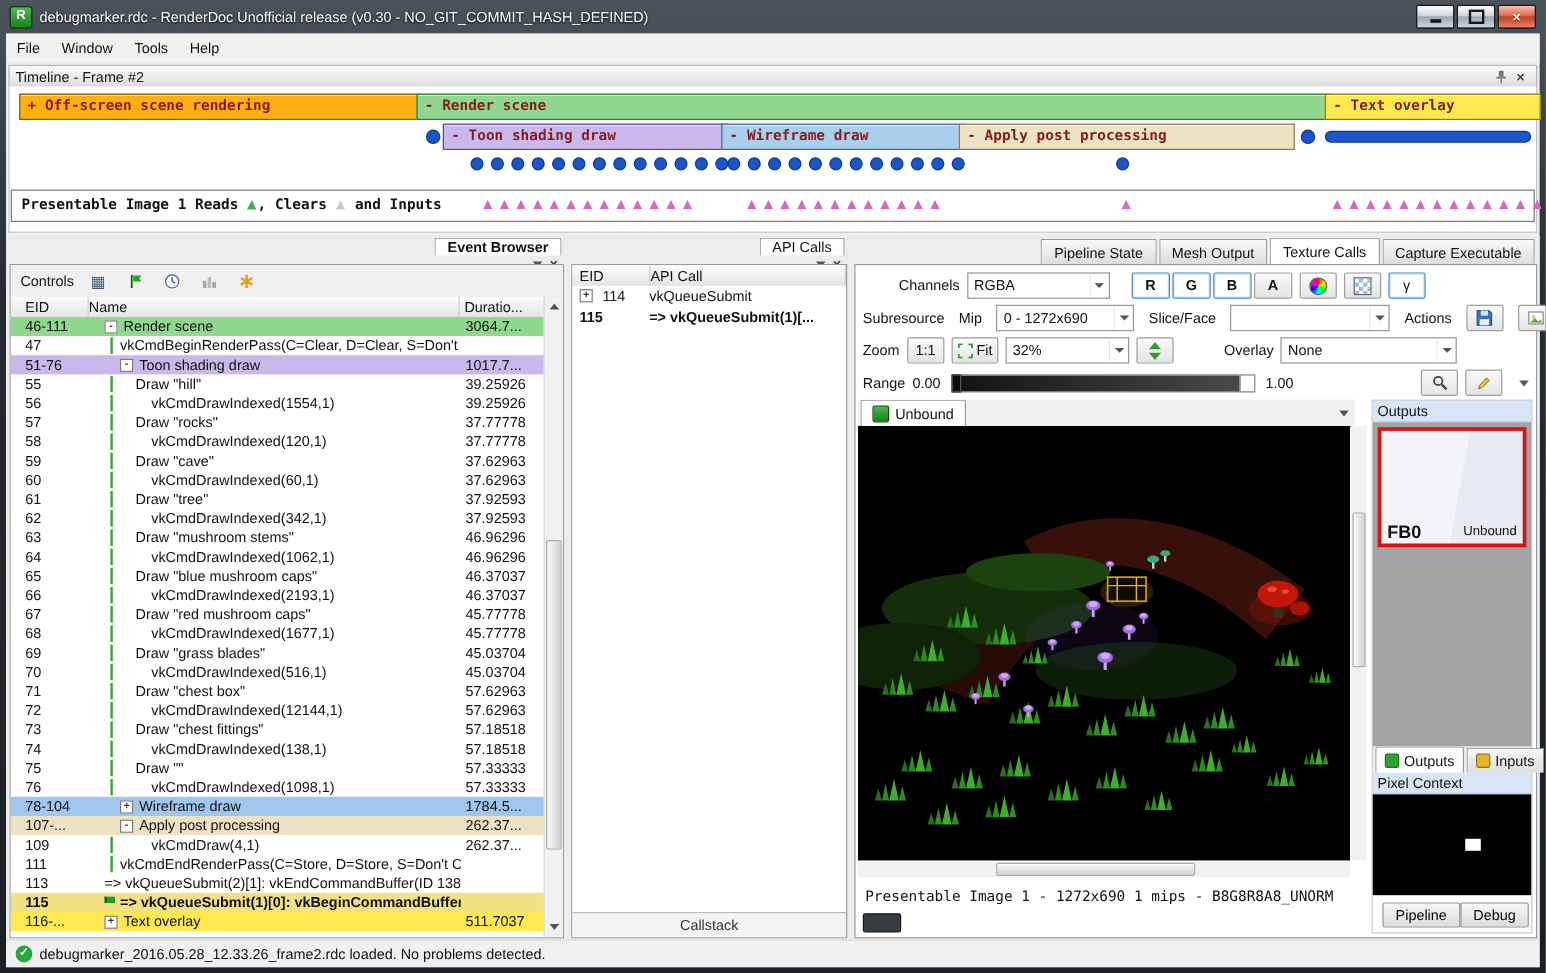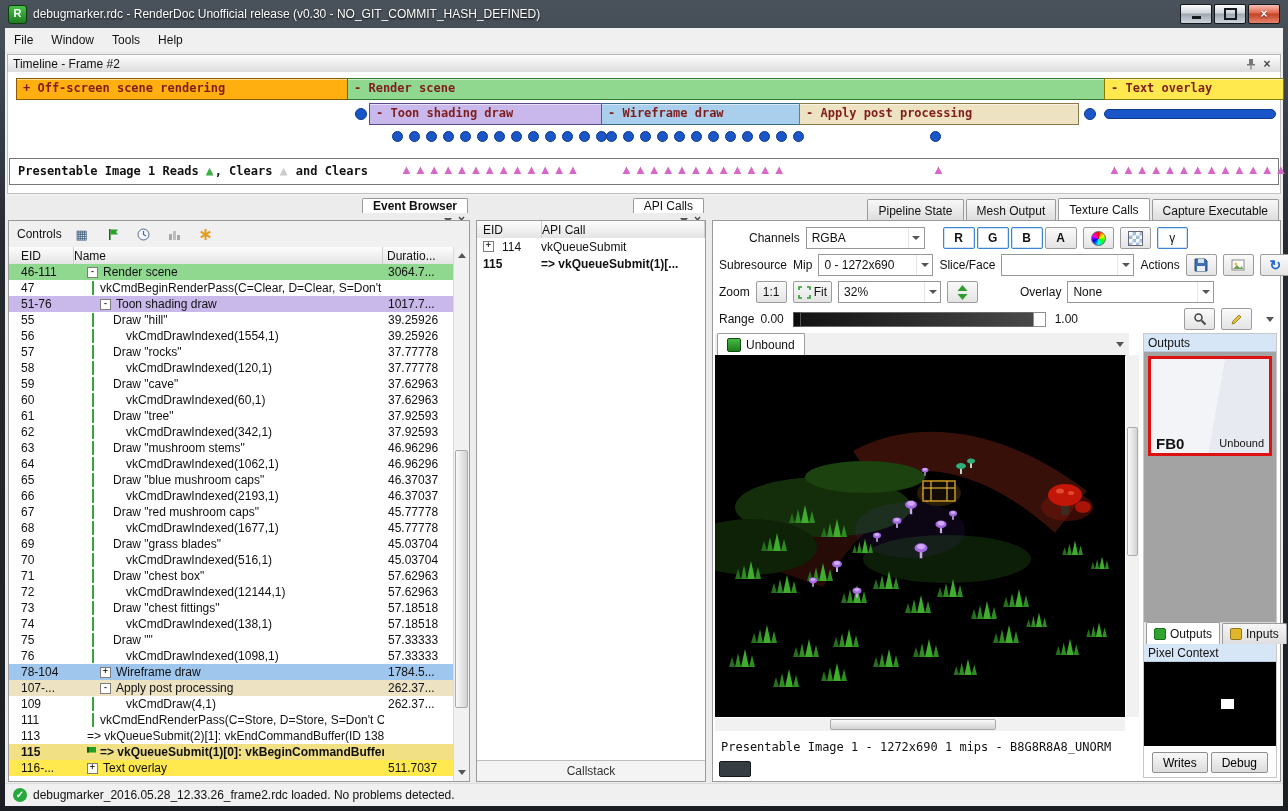--- a/index.html
+++ b/index.html
@@ -78,21 +78,21 @@
   .api-head{position:absolute;top:0;left:0;right:0;height:17px;display:flex;background:linear-gradient(#fdfdfd,#e4e4e4);border-bottom:1px solid #b8b8b8;}
   .api-head>div{border-right:1px solid #cfcfcf;display:flex;align-items:center;}
   .c-aeid{width:58px;flex:none;display:flex;align-items:center;padding-left:6px;gap:3px;}
   .c-acall{flex:1;min-width:0;white-space:nowrap;overflow:hidden;display:flex;align-items:center;}
   .arows{position:absolute;top:17px;left:0;right:0;bottom:0;background:#fff;}
   .arow{display:flex;height:17px;align-items:center;}
   .arow.bold{font-weight:bold;}
   .callstack{position:absolute;left:0;right:0;bottom:0;height:20px;border-top:1px solid #bdbdbd;background:#f4f4f4;display:flex;align-items:center;justify-content:center;color:#333;}
   
   .tvbar{position:absolute;left:0;right:0;height:26px;display:flex;align-items:center;gap:6px;padding:0 6px;}
-  .tv-a{top:4px;padding-left:36px;} .tv-b{top:31px;} .tv-c{top:58px;} .tv-d{top:85px;}
+  .tv-a{top:4px;padding-left:36px;} .tv-b{top:31px;gap:12px;} .tv-c{top:58px;} .tv-d{top:85px;}
   .lbl{white-space:nowrap;flex:none;}
   .combo{height:20px;background:#fff;border:1px solid #979797;display:flex;align-items:center;padding-left:5px;position:relative;flex:none;}
   .combo .arr{margin-left:auto;width:15px;align-self:stretch;display:flex;align-items:center;justify-content:center;border-left:1px solid #e6e6e6;}
   .combo .arr i{width:0;height:0;border:4px solid transparent;border-top:4px solid #555;margin-top:4px;}
   .w112{width:112px;} .w108{width:108px;} .w126{width:126px;} .w96{width:96px;} .w140{width:140px;}
   .tbtn{height:20px;min-width:21px;padding:0 4px;display:flex;align-items:center;justify-content:center;gap:3px;background:linear-gradient(#fafafa,#e4e4e4);border:1px solid #9c9c9c;border-radius:2px;flex:none;}
   .tbtn.on{background:#fff;border-color:#3f86d2;box-shadow:inset 0 0 0 1px #cfe3f8;}
   .tbtn.chan{width:22px;font-weight:bold;}
   .wheel{width:13px;height:13px;border-radius:50%;background:conic-gradient(#f00,#ff0,#0f0,#0ff,#00f,#f0f,#f00);border:1px solid #666;}
   .checker{width:13px;height:13px;border:1px solid #667;background-color:#fff;background-image:linear-gradient(45deg,#9cb8da 25%,transparent 25%,transparent 75%,#9cb8da 75%),linear-gradient(45deg,#9cb8da 25%,#fff 25%,#fff 75%,#9cb8da 75%);background-size:7px 7px;background-position:0 0,3.5px 3.5px;}
@@ -192,21 +192,21 @@
             <div class="tl-dot lg" style="left: 347px;"></div>
             <div class="tl-dot lg" style="left: 1076px;"></div>
             <div class="tl-linebar" style="left: 1096px; width: 170px;"></div>
           </div>
         <div class="tl-dotsrow">
             <div class="dot-group" style="left: 384px;"><span class="tl-dot"></span><span class="tl-dot"></span><span class="tl-dot"></span><span class="tl-dot"></span><span class="tl-dot"></span><span class="tl-dot"></span><span class="tl-dot"></span><span class="tl-dot"></span><span class="tl-dot"></span><span class="tl-dot"></span><span class="tl-dot"></span><span class="tl-dot"></span><span class="tl-dot"></span></div>
             <div class="dot-group" style="left: 598px;"><span class="tl-dot"></span><span class="tl-dot"></span><span class="tl-dot"></span><span class="tl-dot"></span><span class="tl-dot"></span><span class="tl-dot"></span><span class="tl-dot"></span><span class="tl-dot"></span><span class="tl-dot"></span><span class="tl-dot"></span><span class="tl-dot"></span><span class="tl-dot"></span></div>
             <div class="dot-group" style="left: 922px;"><span class="tl-dot"></span></div>
           </div>
         <div class="usage-strip">
-          <span class="usage-text"><span>Presentable Image 1 Reads </span><i class="tri read">▲</i><span>, Clears </span><i class="tri clear">▲</i><span> and Clears</span></span>
+          <span class="usage-text"><span>Presentable Image 1 Reads </span><i class="tri read">▲</i><span>, Clears </span><i class="tri clear">▲</i><span> and Inputs</span></span>
           <div>
               <div class="tri-group" style="left: 390px;"><i class="tri">▲</i><i class="tri">▲</i><i class="tri">▲</i><i class="tri">▲</i><i class="tri">▲</i><i class="tri">▲</i><i class="tri">▲</i><i class="tri">▲</i><i class="tri">▲</i><i class="tri">▲</i><i class="tri">▲</i><i class="tri">▲</i><i class="tri">▲</i></div>
               <div class="tri-group" style="left: 610px;"><i class="tri">▲</i><i class="tri">▲</i><i class="tri">▲</i><i class="tri">▲</i><i class="tri">▲</i><i class="tri">▲</i><i class="tri">▲</i><i class="tri">▲</i><i class="tri">▲</i><i class="tri">▲</i><i class="tri">▲</i><i class="tri">▲</i></div>
               <div class="tri-group" style="left: 922px;"><i class="tri">▲</i></div>
               <div class="tri-group" style="left: 1098px;"><i class="tri">▲</i><i class="tri">▲</i><i class="tri">▲</i><i class="tri">▲</i><i class="tri">▲</i><i class="tri">▲</i><i class="tri">▲</i><i class="tri">▲</i><i class="tri">▲</i><i class="tri">▲</i><i class="tri">▲</i><i class="tri">▲</i><i class="tri">▲</i></div>
             </div>
         </div>
       </div>
     </div>
 
@@ -822,21 +822,21 @@
               <div class="io-tab">
                 <span class="sq yellow"></span>
                 <span>Inputs</span>
               </div>
             </div>
             <div class="sec-head">Pixel Context</div>
             <div class="pixel-box">
               <div class="pixel-mark"></div>
             </div>
             <div class="btn-row">
-              <button class="pbtn">Writes</button>
+              <button class="pbtn">Pipeline</button>
               <button class="pbtn">Debug</button>
             </div>
           </div>
 
         </div>
       </div>
 
     </div>
 
     <div class="statusbar">

